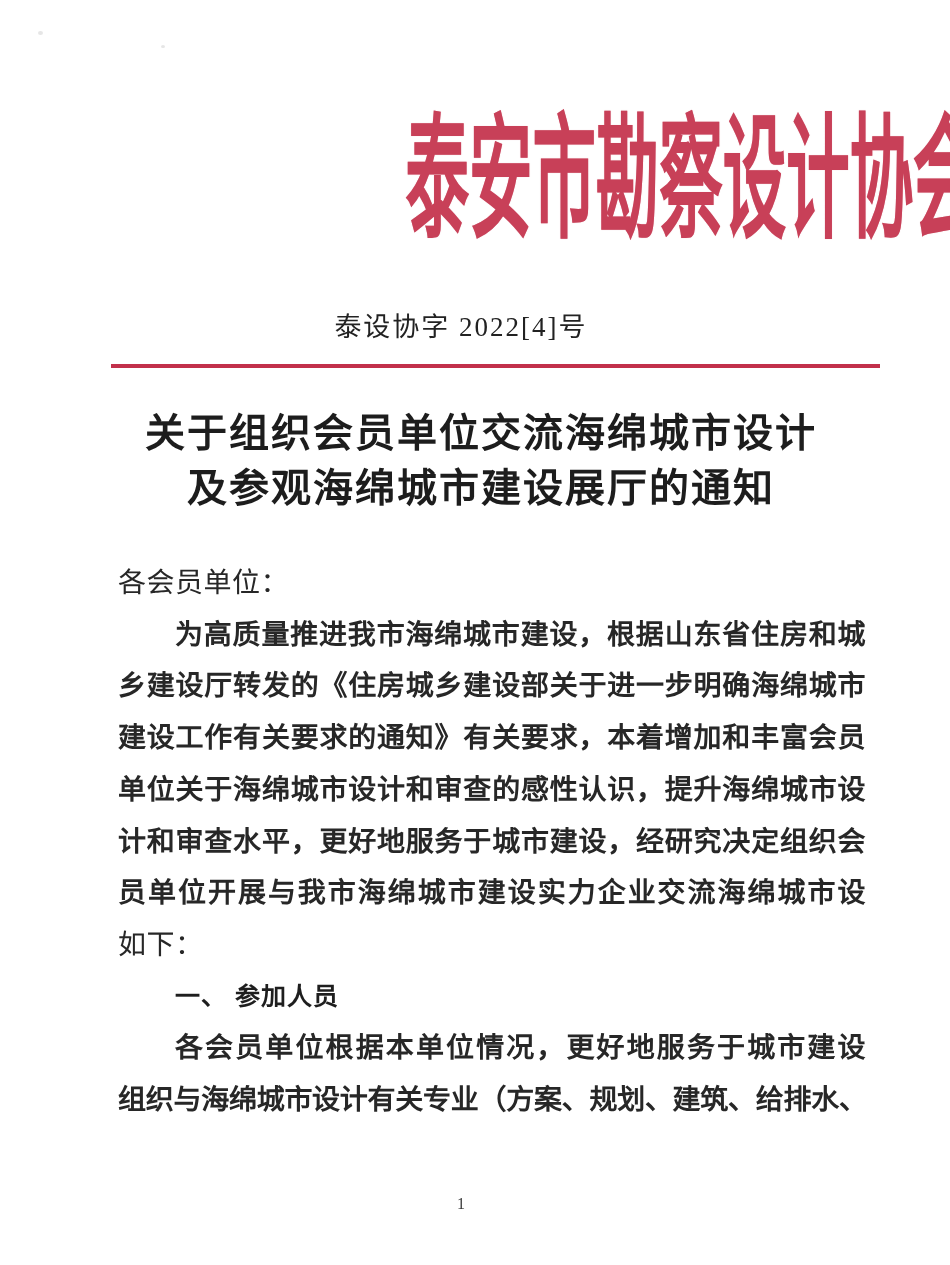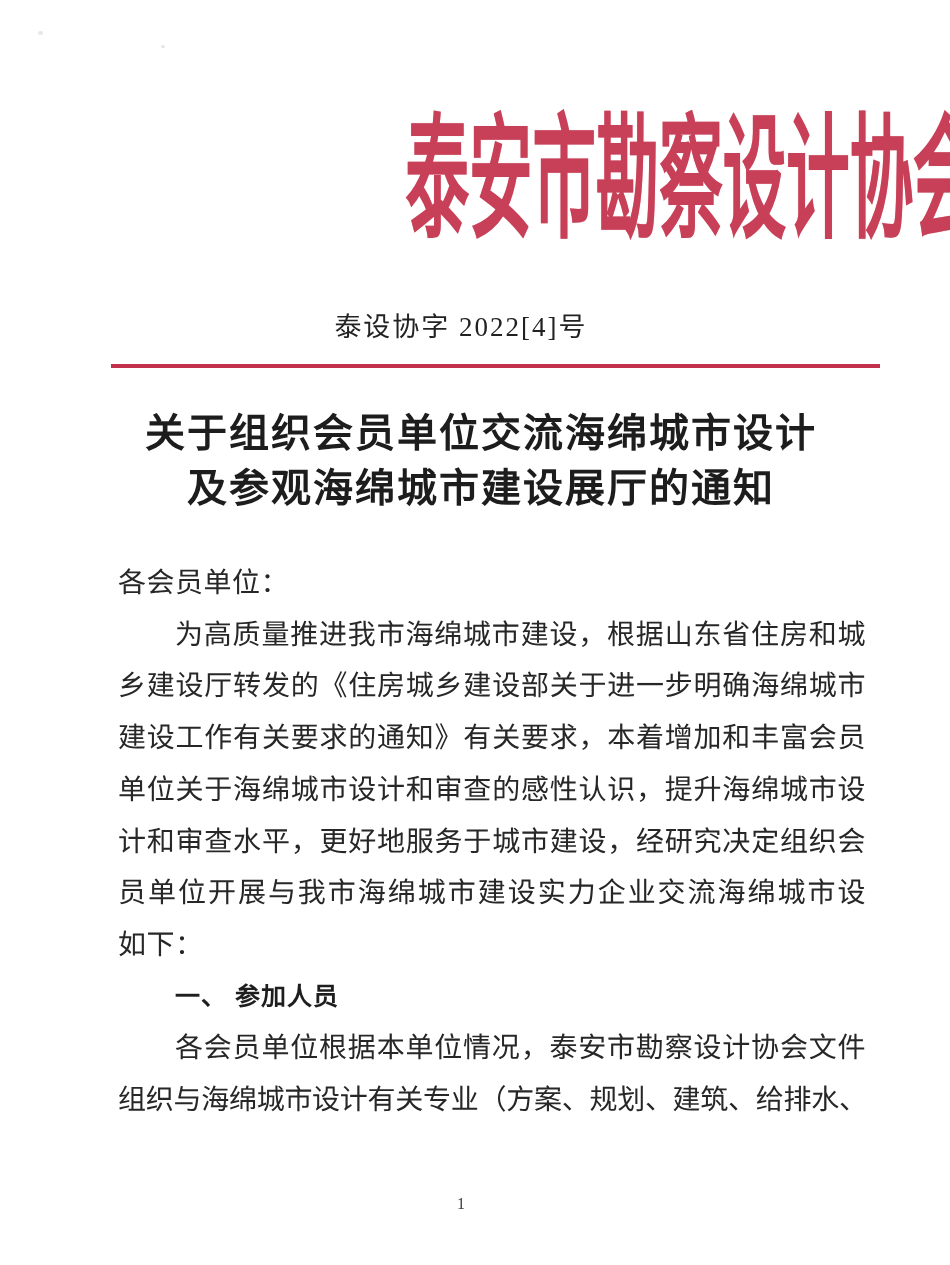--- a/index.html
+++ b/index.html
@@ -99,21 +99,21 @@
     font-size: 28px;
     line-height: 51.7px;
     letter-spacing: 0.5px;
     color: var(--text, #272727);
   }
   .line {
     text-align: justify;
     text-align-last: left;
     min-height: 51.7px;
   }
-  .line.fill   { text-align-last: justify; }
+  .line.fill   { text-align-last: justify; font-weight: bold; }
   .line.indent { text-indent: 57px; }
   .line.tight  { letter-spacing: -1px; }
   .line.heading {
     font-family: "Liberation Sans", "DejaVu Sans", sans-serif;
     font-weight: 700;
     font-size: 25px;
     color: #1e1e1e;
     letter-spacing: 1px;
   }
 
@@ -158,19 +158,19 @@
     <div class="line fill indent">为高质量推进我市海绵城市建设，根据山东省住房和城</div>
     <div class="line fill">乡建设厅转发的《住房城乡建设部关于进一步明确海绵城市</div>
     <div class="line fill">建设工作有关要求的通知》有关要求，本着增加和丰富会员</div>
     <div class="line fill">单位关于海绵城市设计和审查的感性认识，提升海绵城市设</div>
     <div class="line fill">计和审查水平，更好地服务于城市建设，经研究决定组织会</div>
     <div class="line fill">员单位开展与我市海绵城市建设实力企业交流海绵城市设</div>
     <div class="line">如下：</div>
 
     <div class="line heading indent">一、 参加人员</div>
 
-    <div class="line fill indent">各会员单位根据本单位情况，泰安市勘察设计协会文件</div>
+    <div class="line fill indent">各会员单位根据本单位情况，更好地服务于城市建设</div>
     <div class="line fill tight">组织与海绵城市设计有关专业（方案、规划、建筑、给排水、</div>
   </div>
 
   <div class="page-number">1</div>
 
 </div>
 
 </body></html>

